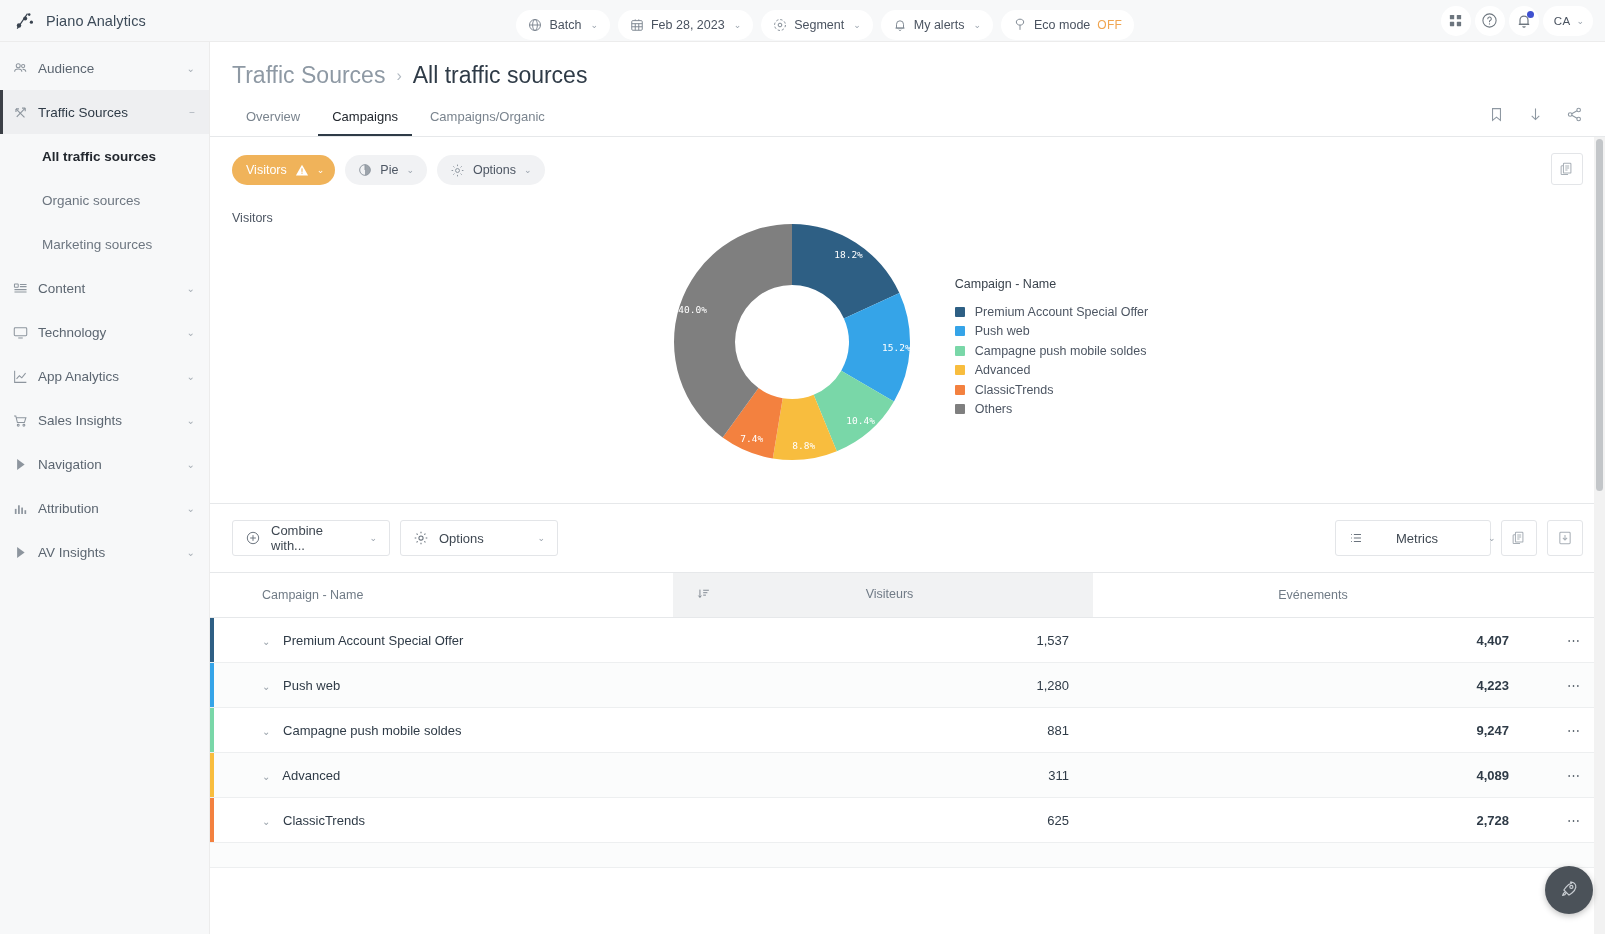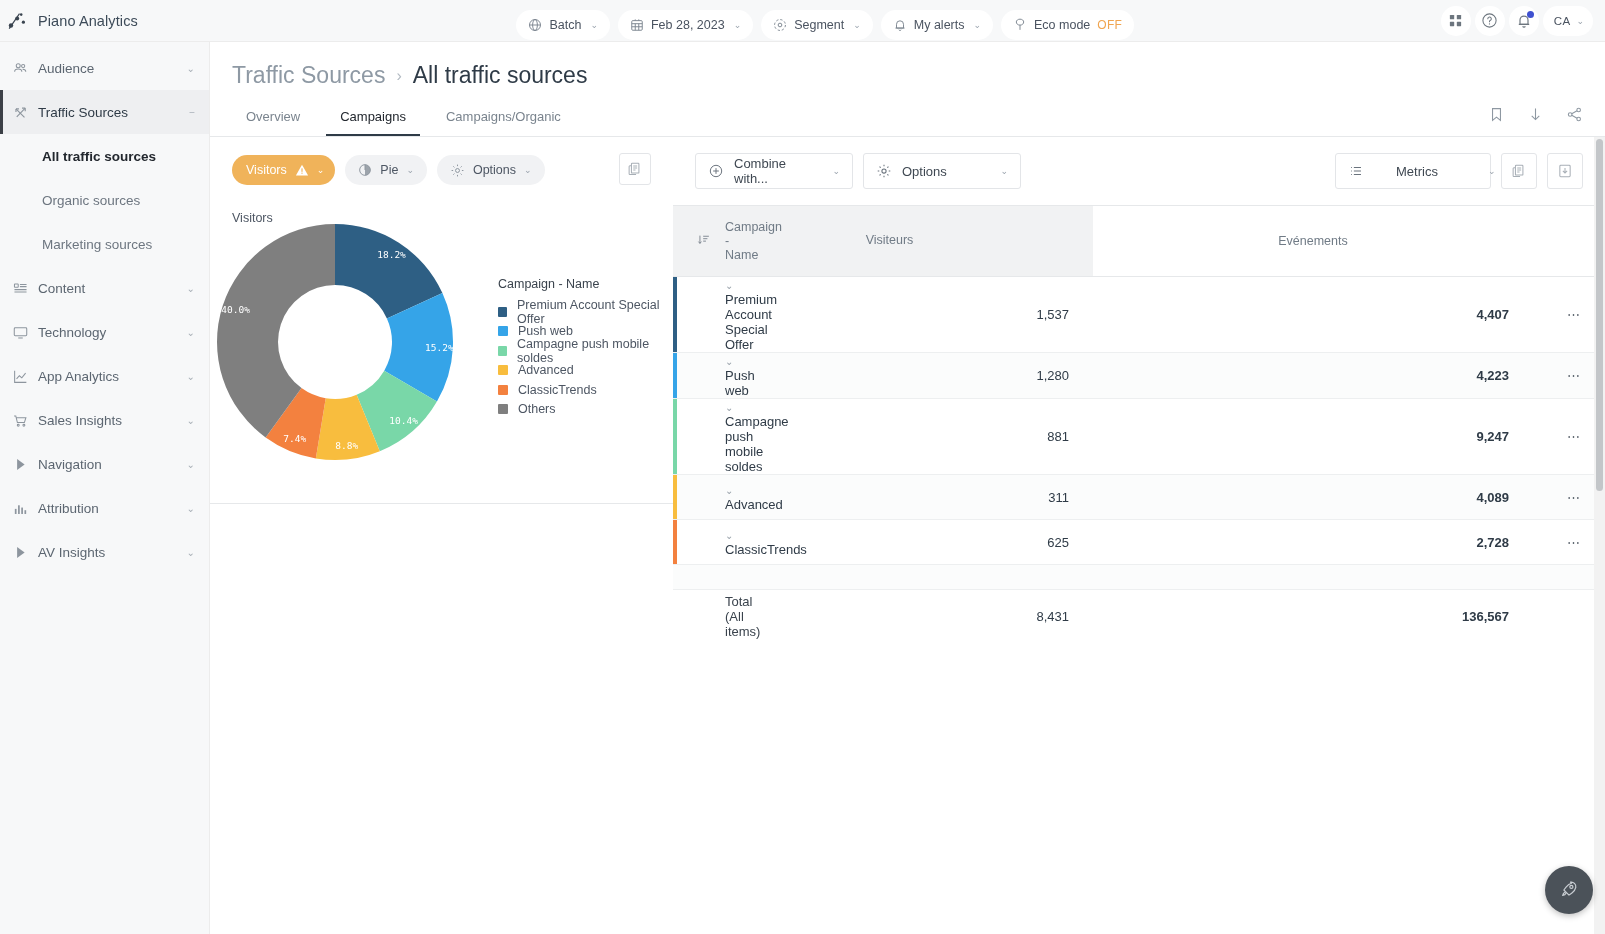--- a/index.html
+++ b/index.html
@@ -11,21 +11,21 @@
     color: #2f3b47;
   }
   #app { position: relative; width: 1605px; height: 934px; display: flex; flex-direction: column; }
 
   
   .topbar {
     height: 42px; min-height: 42px; background: #f7f8f9;
     display: flex; align-items: center; position: relative;
     border-bottom: 1px solid #ececec;
   }
-  .brand { width: 210px; display: flex; align-items: center; gap: 10px; padding-left: 6px; }
+  .brand { width: 210px; display: flex; align-items: center; gap: 10px; padding-left: 14px; }
   .brand-logo { width: 22px; height: 22px; position: relative; }
   .brand-name { font-size: 14.5px; color: #3d4b59; letter-spacing: .1px; }
 
   .topbar-center { flex: 1; display: flex; align-items: center; justify-content: center; gap: 8px; margin-top: 8px; }
   .pill {
     height: 30px; border-radius: 16px; background: #ffffff;
     display: flex; align-items: center; gap: 7px;
     padding: 0 12px; font-size: 12.5px; color: #4a5360;
     cursor: pointer; white-space: nowrap;
   }
@@ -67,27 +67,27 @@
   .main { flex: 1; min-width: 0; background: #fff; display: flex; flex-direction: column; position: relative; overflow: hidden; }
 
   .page-head { padding: 20px 24px 0 22px; background: #fff; }
   .breadcrumb { display: flex; align-items: center; gap: 11px; font-size: 23px; font-weight: 300; }
   .bc-parent { color: #8e99a4; cursor: pointer; }
   .bc-sep { color: #b3bbc3; font-size: 16px; }
   .bc-current { color: #2f3b47; }
   .head-actions { position: absolute; right: 22px; top: 64px; display: flex; gap: 22px; align-items: center; }
   .head-ico { color: #8e98a2; cursor: pointer; display: flex; }
 
-  .tabs { display: flex; gap: 12px; padding: 14px 0 0 22px; background: #fff; }
+  .tabs { display: flex; gap: 4px; padding: 14px 0 0 22px; background: #fff; }
   .tab { font-size: 13px; color: #7a848e; padding: 6px 14px 12px; cursor: pointer; position: relative; }
   .tab.active { color: #22272e; }
   .tab.active::after { content:''; position: absolute; left: 0; right: 0; bottom: 0; height: 2px; background: #2f3b47; }
   .tabs-rule { height: 1px; background: #e6e8ea; }
 
-  .scroll-area { flex: 1; overflow: hidden; position: relative; background: #fff; display: flex; flex-direction: row; }
+  .scroll-area { flex: 1; overflow: hidden; position: relative; background: #fff; display: flex; flex-direction: column; }
 
   
   .chart-panel { position: relative; padding: 18px 0 0 0; border-bottom: 1px solid #e6e8ea; height: 367px; }
   .chart-toolbar { display: flex; gap: 10px; padding: 0 0 0 22px; align-items: center; }
   .tb-pill {
     height: 30px; border-radius: 16px; background: #f1f2f4; display: flex; align-items: center;
     gap: 8px; padding: 0 13px; font-size: 12.5px; color: #4d5663; cursor: pointer;
   }
   .tb-pill.metric { background: #f0b35a; color: #ffffff; padding: 0 11px 0 14px; }
   .tb-pill .chev { color: #9aa3ad; font-size: 9px; }
@@ -636,26 +636,20 @@
                 <td class="td-visitors">625</td>
                 <td class="td-events">2,728</td>
                 <td class="td-actions">⋯</td>
               </tr>
               <tr class="spacer-row">
                 <td></td>
                 <td class="td-visitors"></td>
                 <td class="td-events"></td>
                 <td class="td-actions"></td>
               </tr>
-              <tr class="total-row">
-                <td class="c-name">Total (All items)</td>
-                <td class="td-visitors">8,431</td>
-                <td class="td-events">136,567</td>
-                <td class="td-actions"></td>
-              </tr>
             </tbody>
           </table>
         </div>
 
         <div class="vscroll">
           <div class="vscroll-thumb"></div>
         </div>
       </div>
 
       <div class="fab">

